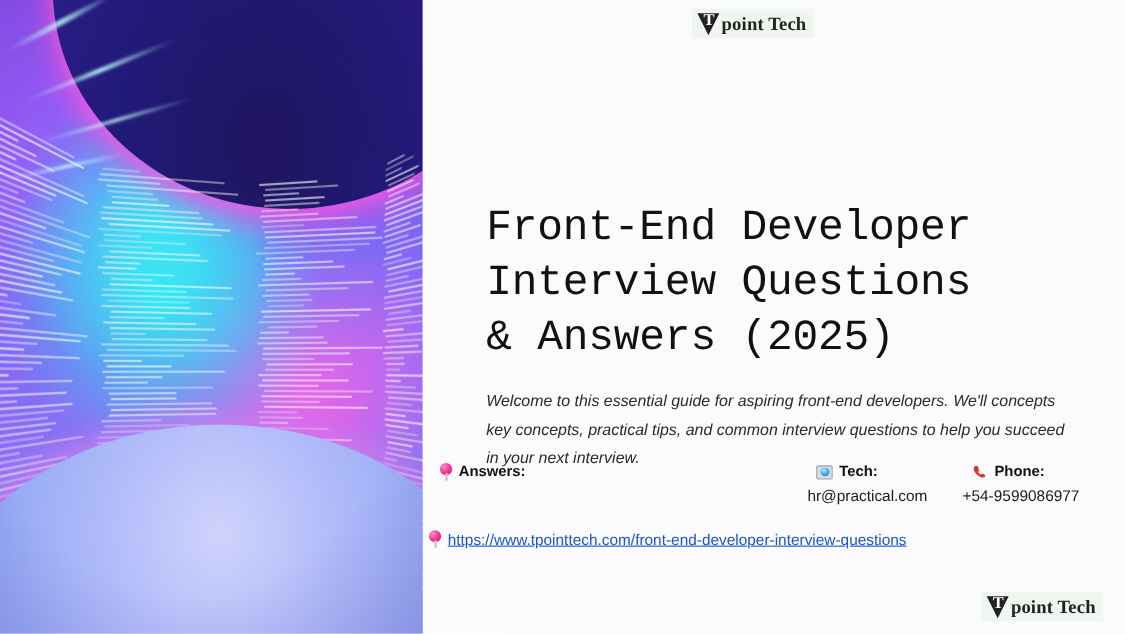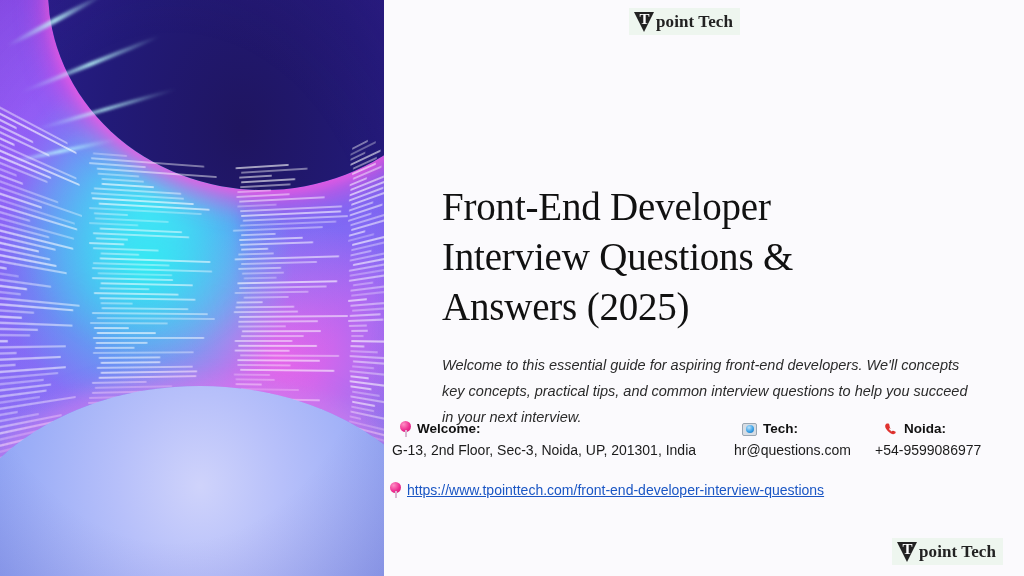--- a/index.html
+++ b/index.html
@@ -198,21 +198,21 @@
     letter-spacing: 0.1px;
     white-space: nowrap;
   }
 
   
   .title {
     position: absolute;
     left: 58px;
     top: 156px;
     width: 470px;
-    font-family: Liberation Serif, serif;
+    font-family: Liberation Mono, monospace;
     font-weight: normal;
     font-size: 39px;
     line-height: 50px;
     color: #111111;
     letter-spacing: -0.2px;
   }
 
   
   .subtitle {
     position: absolute;
@@ -672,44 +672,43 @@
     <p class="subtitle">Welcome to this essential guide for aspiring front-end developers. We'll concepts key concepts, practical tips, and common interview questions to help you succeed in your next interview.</p>
 
     <div class="contacts">
 
       <div class="contact-col col-address">
         <div class="contact-head">
           <span class="icon pin-icon">
             <span class="head"></span>
               <span class="tail"></span>
           </span>
-          <span class="contact-label">Welcome:</span>
+          <span class="contact-label">Answers:</span>
         </div>
-        <div class="contact-value">G-13, 2nd Floor, Sec-3, Noida, UP, 201301, India</div>
       </div>
 
       <div class="contact-col col-email">
         <div class="contact-head">
           <span class="icon mail-icon">
             <span class="dot"></span>
           </span>
           <span class="contact-label">Tech:</span>
         </div>
-        <div class="contact-value">hr@questions.com</div>
+        <div class="contact-value">hr@practical.com</div>
       </div>
 
       <div class="contact-col col-phone">
         <div class="contact-head">
           <span class="icon phone-icon">
             <svg width="15" height="15" viewBox="0 0 24 24" aria-hidden="true">
               <path d="M6.6 2.5c-1 0-2 .7-2.6 1.7-1 1.7-.6 4 .9 6.6 1.6 2.8 4.3 5.6 7.1 7.2 2.6 1.5 4.9 1.9 6.6.9 1-.6 1.7-1.6 1.7-2.6 0-.5-.3-.9-.8-1.1l-3.2-1.3c-.5-.2-1.1 0-1.4.4l-1 1.3c-1.6-.8-3.6-2.8-4.5-4.5l1.3-1c.5-.3.6-.9.4-1.4L9.8 3.3c-.2-.5-.7-.8-1.2-.8h-2z" fill="#e0322f"></path>
               <path d="M15.9 14.8l-1 1.3c-1.6-.8-3.6-2.8-4.5-4.5l1.3-1c.4-.3.6-.8.4-1.3-.6 1-1.4 2.3-1.8 3.1 1.1 1.8 2.7 3.3 4.5 4.3.8-.4 2-1.2 3-1.8-.5-.2-1.1-.2-1.9-.1z" fill="#b81f1d"></path>
             </svg>
           </span>
-          <span class="contact-label">Noida:</span>
+          <span class="contact-label">Phone:</span>
         </div>
         <div class="contact-value">+54-9599086977</div>
       </div>
 
     </div>
 
     <div class="url-row">
       <span class="icon pin-icon">
         <span class="head"></span>
           <span class="tail"></span>

